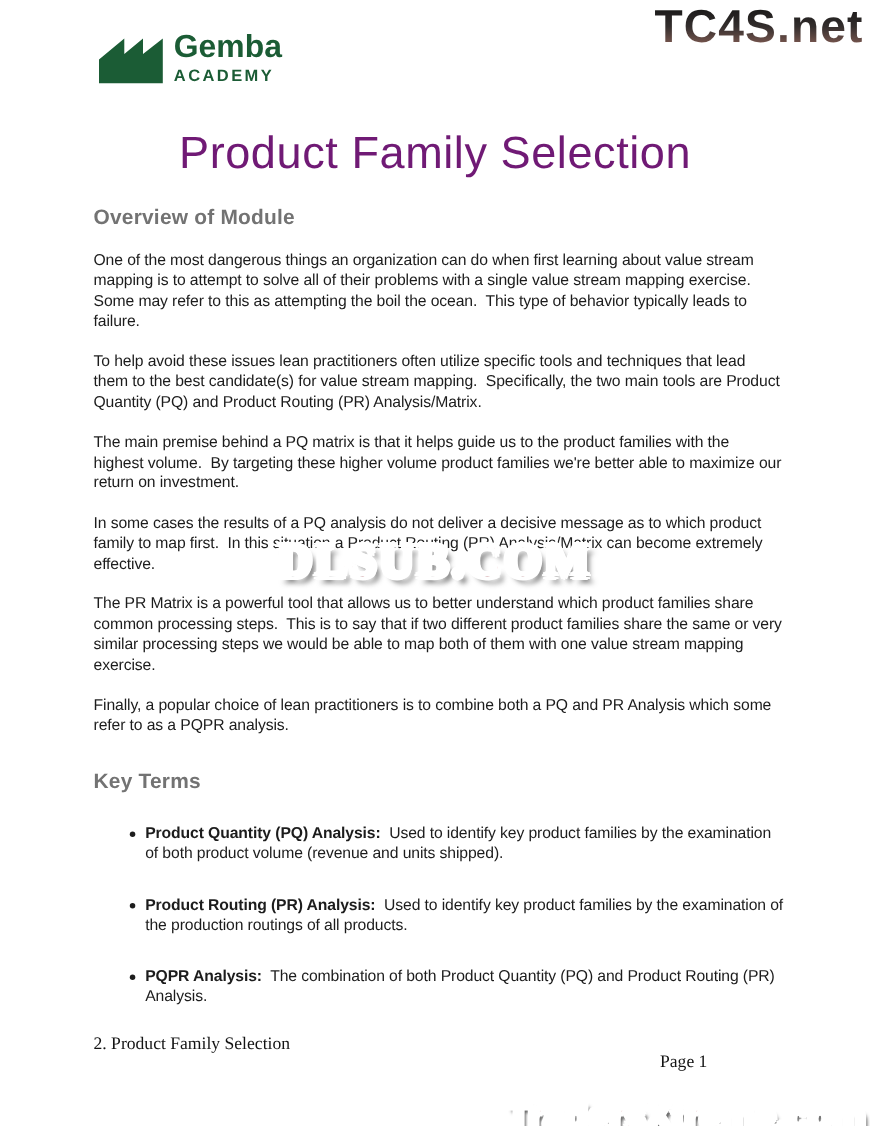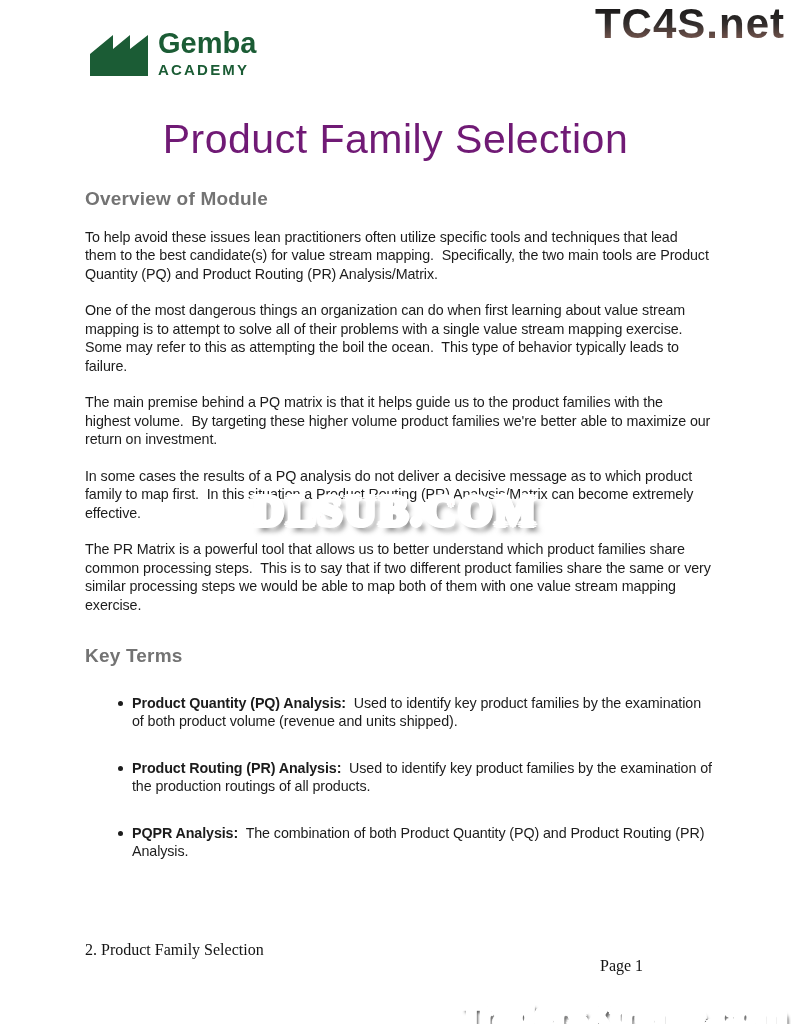--- a/index.html
+++ b/index.html
@@ -92,25 +92,26 @@
       <span class="logo-sub">ACADEMY</span>
     </div>
   </div>
 
   <div class="wm-tc4s">TC4S.net</div>
 
   <div class="doc-title">Product Family Selection</div>
 
   <div class="content">
     <h2 class="green-heading">Overview of Module</h2>
+    <p class="bodytext">One of the most dangerous things an organization can do when first learning about value stream mapping is to attempt to solve all of their problems with a single value stream mapping exercise.  Some may refer to this as attempting the boil the ocean.  This type of behavior typically leads to failure.</p>
     <p class="bodytext">To help avoid these issues lean practitioners often utilize specific tools and techniques that lead them to the best candidate(s) for value stream mapping.  Specifically, the two main tools are Product Quantity (PQ) and Product Routing (PR) Analysis/Matrix.</p>
-    <p class="bodytext">One of the most dangerous things an organization can do when first learning about value stream mapping is to attempt to solve all of their problems with a single value stream mapping exercise.  Some may refer to this as attempting the boil the ocean.  This type of behavior typically leads to failure.</p>
     <p class="bodytext">The main premise behind a PQ matrix is that it helps guide us to the product families with the highest volume.  By targeting these higher volume product families we're better able to maximize our return on investment.</p>
     <p class="bodytext">In some cases the results of a PQ analysis do not deliver a decisive message as to which product family to map first.  In this situation a Product Routing (PR) Analysis/Matrix can become extremely effective.</p>
     <p class="bodytext">The PR Matrix is a powerful tool that allows us to better understand which product families share common processing steps.  This is to say that if two different product families share the same or very similar processing steps we would be able to map both of them with one value stream mapping exercise.</p>
+    <p class="bodytext">Finally, a popular choice of lean practitioners is to combine both a PQ and PR Analysis which some refer to as a PQPR analysis.</p>
 
     <h2 class="green-heading second">Key Terms</h2>
     <ul class="bullets">
       <li><span class="term">Product Quantity (PQ) Analysis:</span><span>  Used to identify key product families by the examination of both product volume (revenue and units shipped).</span></li>
       <li><span class="term">Product Routing (PR) Analysis:</span><span>  Used to identify key product families by the examination of the production routings of all products.</span></li>
       <li><span class="term">PQPR Analysis:</span><span>  The combination of both Product Quantity (PQ) and Product Routing (PR) Analysis.</span></li>
     </ul>
   </div>
 
   <div class="wm-dlsub">DLSUB.COM</div>

